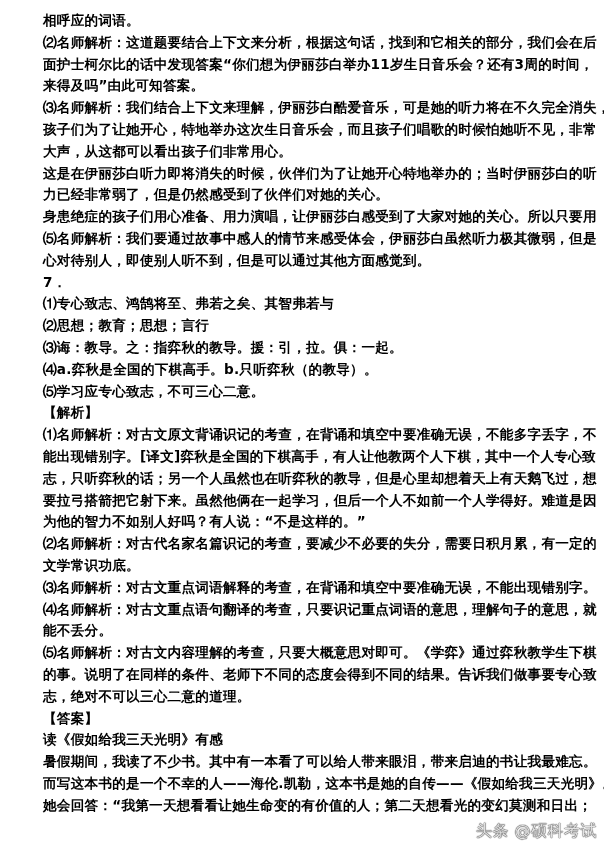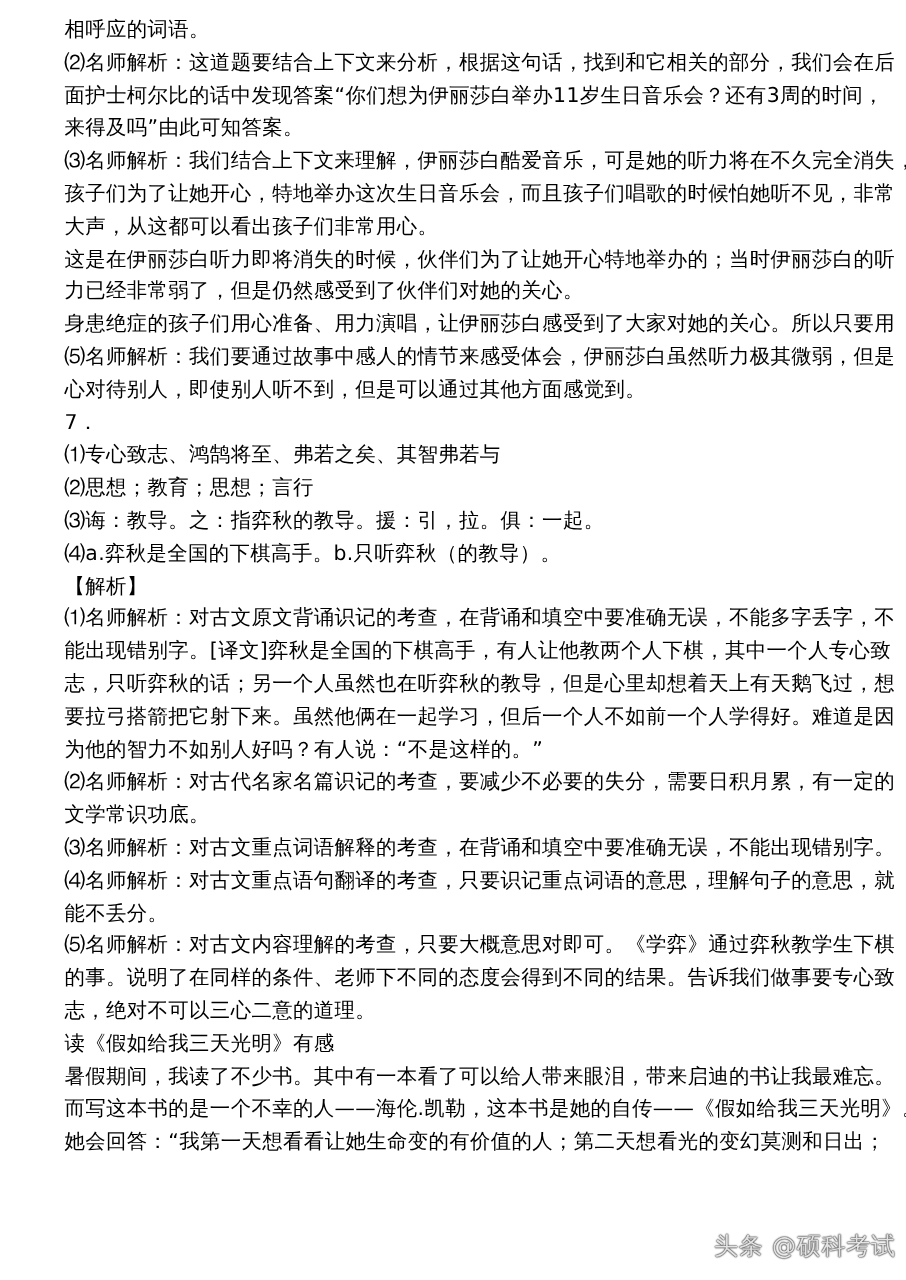--- a/index.html
+++ b/index.html
@@ -3,21 +3,21 @@
 <meta charset="utf-8">
 <style>
   html, body { margin: 0; padding: 0; background: #ffffff; }
   body { width: 604px; height: 853px; overflow: hidden; position: relative; }
   .page {
     position: absolute; left: 43px; top: 10px; width: 514px;
     font-family: "DejaVu Sans", "Liberation Sans", sans-serif;
     font-size: 13.6px; line-height: 21.8px; color: #000;
     letter-spacing: 0.25px;
   }
-  .line { white-space: nowrap; display: block; height: 21.8px; overflow: visible; }
+  .line { white-space: nowrap; display: block; height: 21.8px; overflow: visible; font-weight: bold; }
   .watermark {
     position: absolute; left: 476px; top: 821px;
     font-family: "DejaVu Sans", "Liberation Sans", sans-serif;
     font-size: 16px; color: rgba(255,255,255,0.85);
     text-shadow: 0 0 1px #444, 0 0 1px #444, 0 0 1px #444;
     letter-spacing: 0.5px; white-space: nowrap;
   }
 </style>
 </head>
 <body>
@@ -33,33 +33,35 @@
     <span class="line">这是在伊丽莎白听力即将消失的时候，伙伴们为了让她开心特地举办的；当时伊丽莎白的听</span>
     <span class="line">力已经非常弱了，但是仍然感受到了伙伴们对她的关心。</span>
     <span class="line">身患绝症的孩子们用心准备、用力演唱，让伊丽莎白感受到了大家对她的关心。所以只要用</span>
     <span class="line">⑸名师解析：我们要通过故事中感人的情节来感受体会，伊丽莎白虽然听力极其微弱，但是</span>
     <span class="line">心对待别人，即使别人听不到，但是可以通过其他方面感觉到。</span>
     <span class="line">7．</span>
     <span class="line">⑴专心致志、鸿鹄将至、弗若之矣、其智弗若与</span>
     <span class="line">⑵思想；教育；思想；言行</span>
     <span class="line">⑶诲：教导。之：指弈秋的教导。援：引，拉。俱：一起。</span>
     <span class="line">⑷a.弈秋是全国的下棋高手。b.只听弈秋（的教导）。</span>
+    <span class="line">⑸学习应专心致志，不可三心二意。</span>
     <span class="line">【解析】</span>
     <span class="line">⑴名师解析：对古文原文背诵识记的考查，在背诵和填空中要准确无误，不能多字丢字，不</span>
     <span class="line">能出现错别字。[译文]弈秋是全国的下棋高手，有人让他教两个人下棋，其中一个人专心致</span>
     <span class="line">志，只听弈秋的话；另一个人虽然也在听弈秋的教导，但是心里却想着天上有天鹅飞过，想</span>
     <span class="line">要拉弓搭箭把它射下来。虽然他俩在一起学习，但后一个人不如前一个人学得好。难道是因</span>
     <span class="line">为他的智力不如别人好吗？有人说：“不是这样的。”</span>
     <span class="line">⑵名师解析：对古代名家名篇识记的考查，要减少不必要的失分，需要日积月累，有一定的</span>
     <span class="line">文学常识功底。</span>
     <span class="line">⑶名师解析：对古文重点词语解释的考查，在背诵和填空中要准确无误，不能出现错别字。</span>
     <span class="line">⑷名师解析：对古文重点语句翻译的考查，只要识记重点词语的意思，理解句子的意思，就</span>
     <span class="line">能不丢分。</span>
     <span class="line">⑸名师解析：对古文内容理解的考查，只要大概意思对即可。《学弈》通过弈秋教学生下棋</span>
     <span class="line">的事。说明了在同样的条件、老师下不同的态度会得到不同的结果。告诉我们做事要专心致</span>
     <span class="line">志，绝对不可以三心二意的道理。</span>
+    <span class="line">【答案】</span>
     <span class="line">读《假如给我三天光明》有感</span>
     <span class="line">暑假期间，我读了不少书。其中有一本看了可以给人带来眼泪，带来启迪的书让我最难忘。</span>
     <span class="line">而写这本书的是一个不幸的人——海伦.凯勒，这本书是她的自传——《假如给我三天光明》。</span>
     <span class="line">她会回答：“我第一天想看看让她生命变的有价值的人；第二天想看光的变幻莫测和日出；</span>
   </div>
 
 <div class="watermark">头条 @硕科考试</div>
 
 </body></html>

